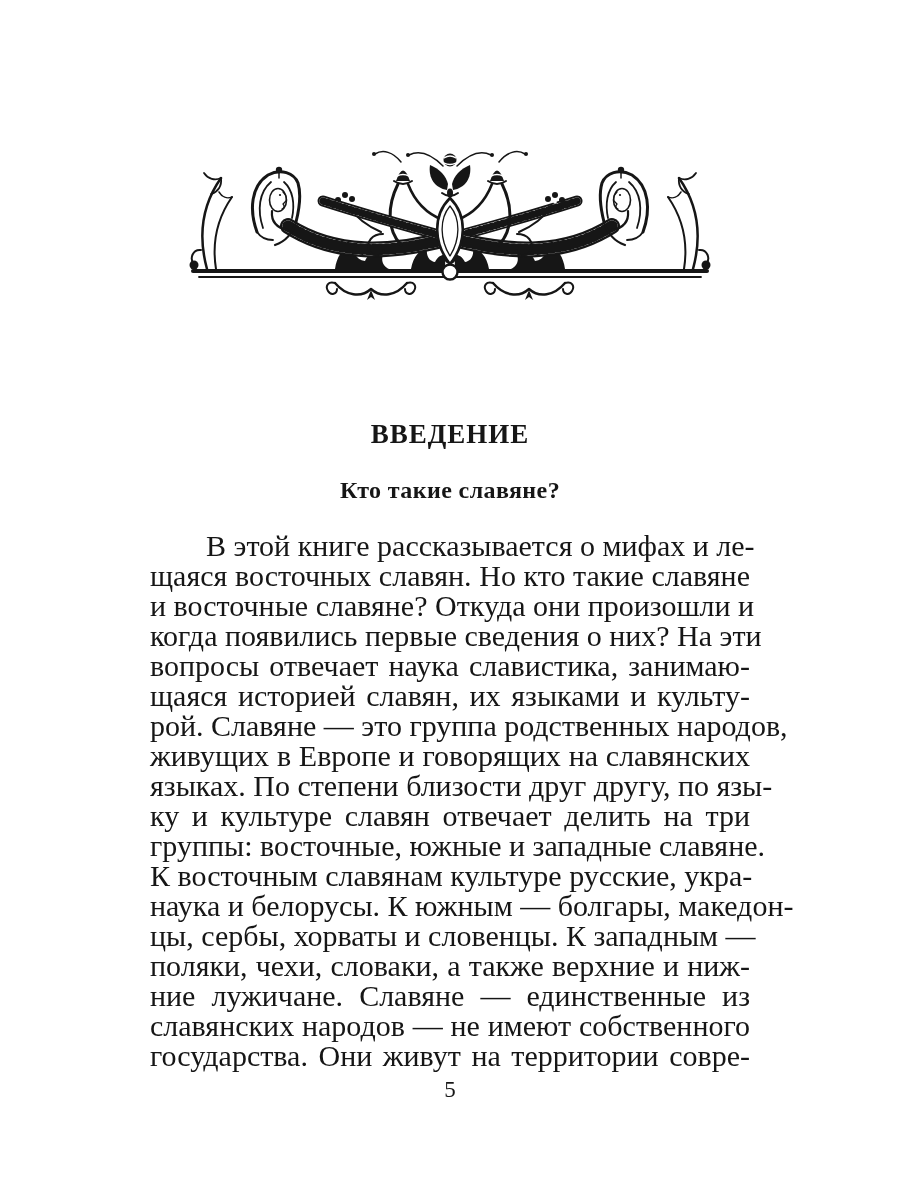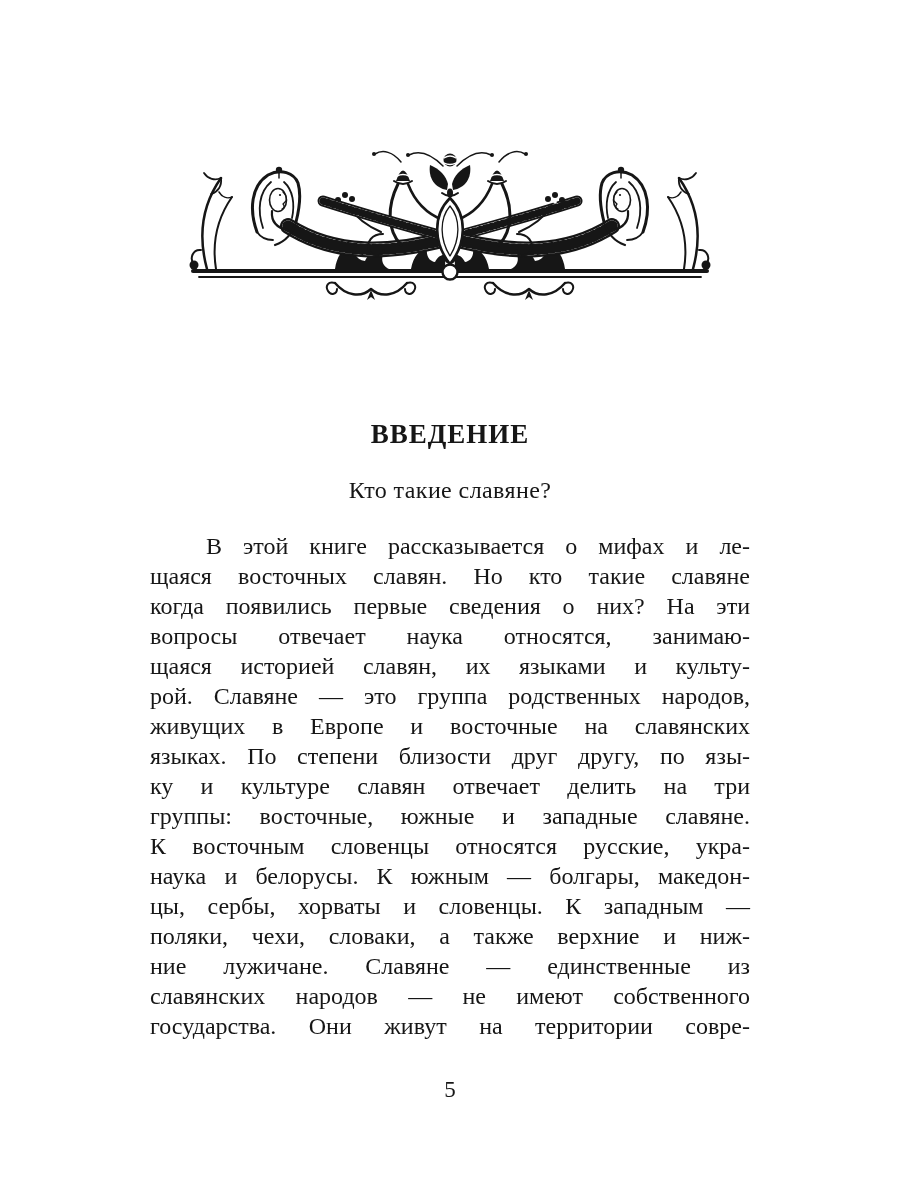--- a/index.html
+++ b/index.html
@@ -36,30 +36,30 @@
     letter-spacing: 1px;
     line-height: 1;
   }
   .subtitle {
     position: absolute;
     top: 478px;
     left: 0;
     width: 100%;
     text-align: center;
     font-size: 24px;
-    font-weight: normal;
+    font-weight: bold;
     letter-spacing: 0.4px;
     line-height: 1;
   }
   .body-text {
     position: absolute;
     top: 531px;
     left: 150px;
     width: 600px;
-    font-size: 24px;
+    font-size: 30px;
     line-height: 30px;
   }
   .line {
     text-align: justify;
     text-align-last: justify;
     height: 30px;
     white-space: nowrap;
   }
   .line:first-child {
     text-indent: 56px;
@@ -171,29 +171,30 @@
     </g>
   </svg>
 
   <div class="title">ВВЕДЕНИЕ</div>
 
   <div class="subtitle">Кто такие славяне?</div>
 
   <div class="body-text">
       <div class="line">В этой книге рассказывается о мифах и ле-</div>
       <div class="line">щаяся восточных славян. Но кто такие славяне</div>
+      <div class="line">и восточные славяне? Откуда они произошли и</div>
       <div class="line">когда появились первые сведения о них? На эти</div>
-      <div class="line">вопросы отвечает наука относятся, занимаю-</div>
+      <div class="line">вопросы отвечает наука славистика, занимаю-</div>
       <div class="line">щаяся историей славян, их языками и культу-</div>
       <div class="line">рой. Славяне — это группа родственных народов,</div>
-      <div class="line">живущих в Европе и восточные на славянских</div>
+      <div class="line">живущих в Европе и говорящих на славянских</div>
       <div class="line">языках. По степени близости друг другу, по язы-</div>
       <div class="line">ку и культуре славян отвечает делить на три</div>
       <div class="line">группы: восточные, южные и западные славяне.</div>
-      <div class="line">К восточным словенцы относятся русские, укра-</div>
+      <div class="line">К восточным славянам культуре русские, укра-</div>
       <div class="line">наука и белорусы. К южным — болгары, македон-</div>
       <div class="line">цы, сербы, хорваты и словенцы. К западным —</div>
       <div class="line">поляки, чехи, словаки, а также верхние и ниж-</div>
       <div class="line">ние лужичане. Славяне — единственные из</div>
       <div class="line">славянских народов — не имеют собственного</div>
       <div class="line">государства. Они живут на территории совре-</div>
     </div>
 
   <div class="page-number">5</div>
 

